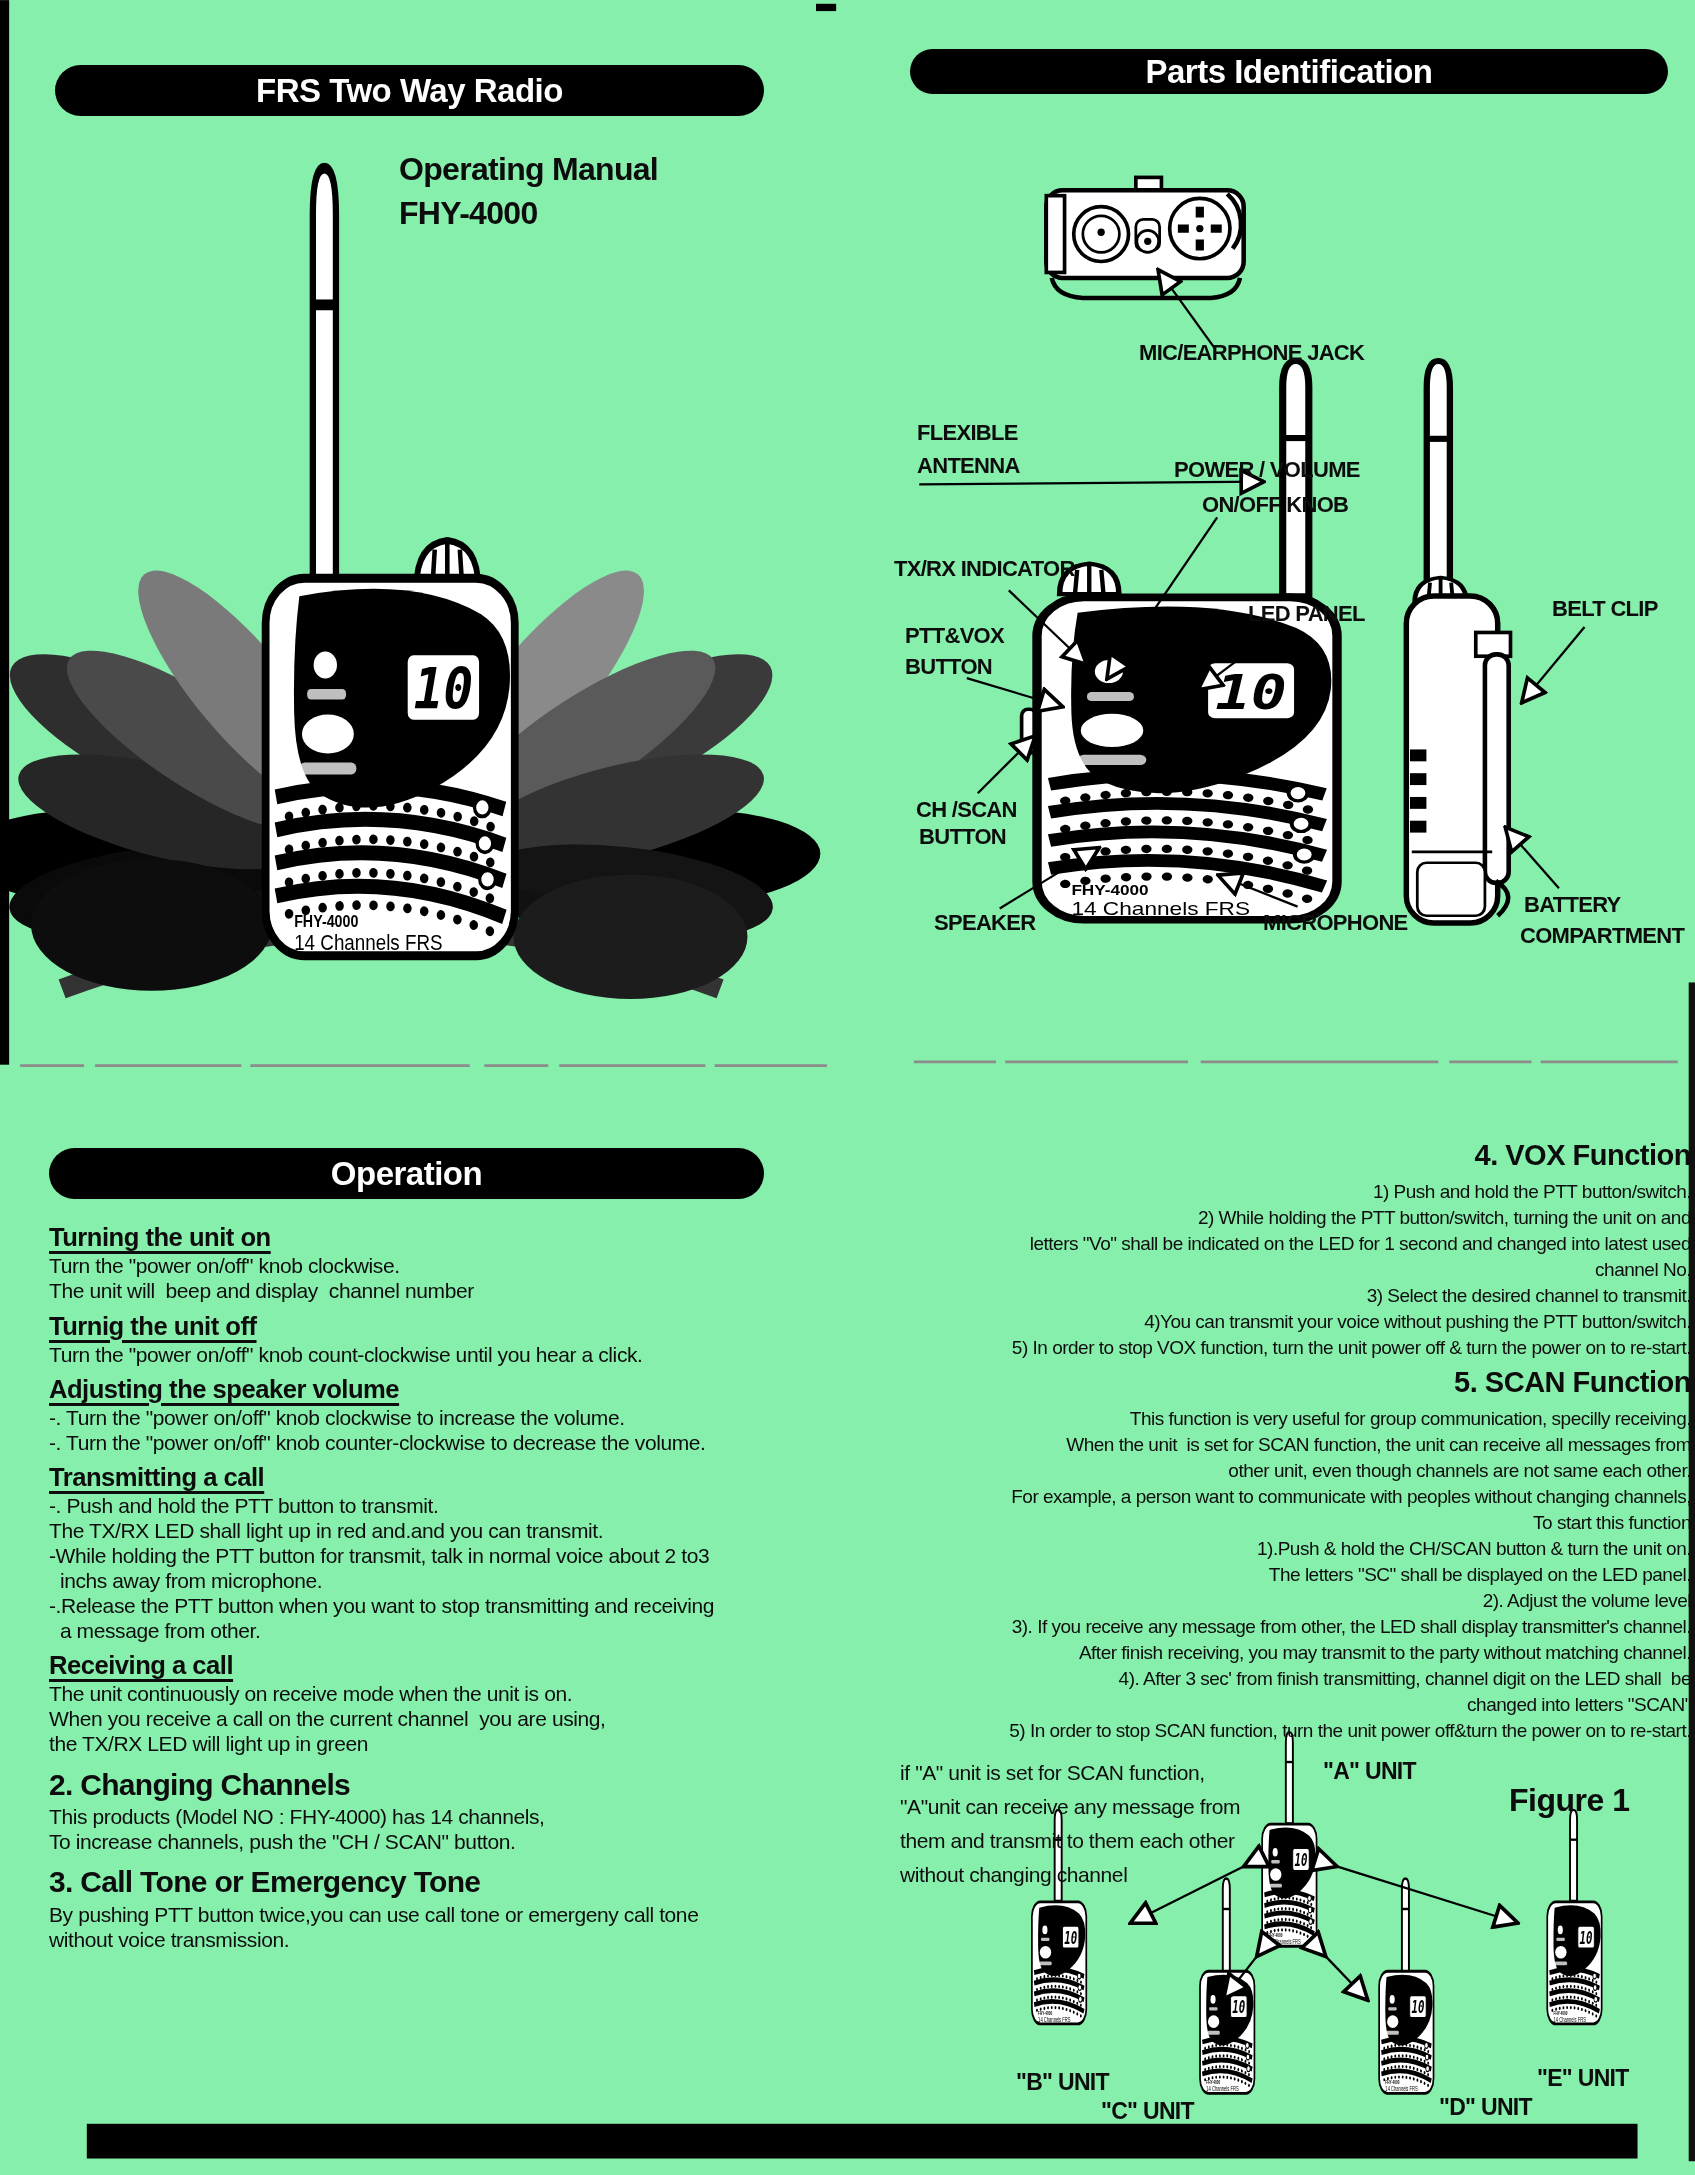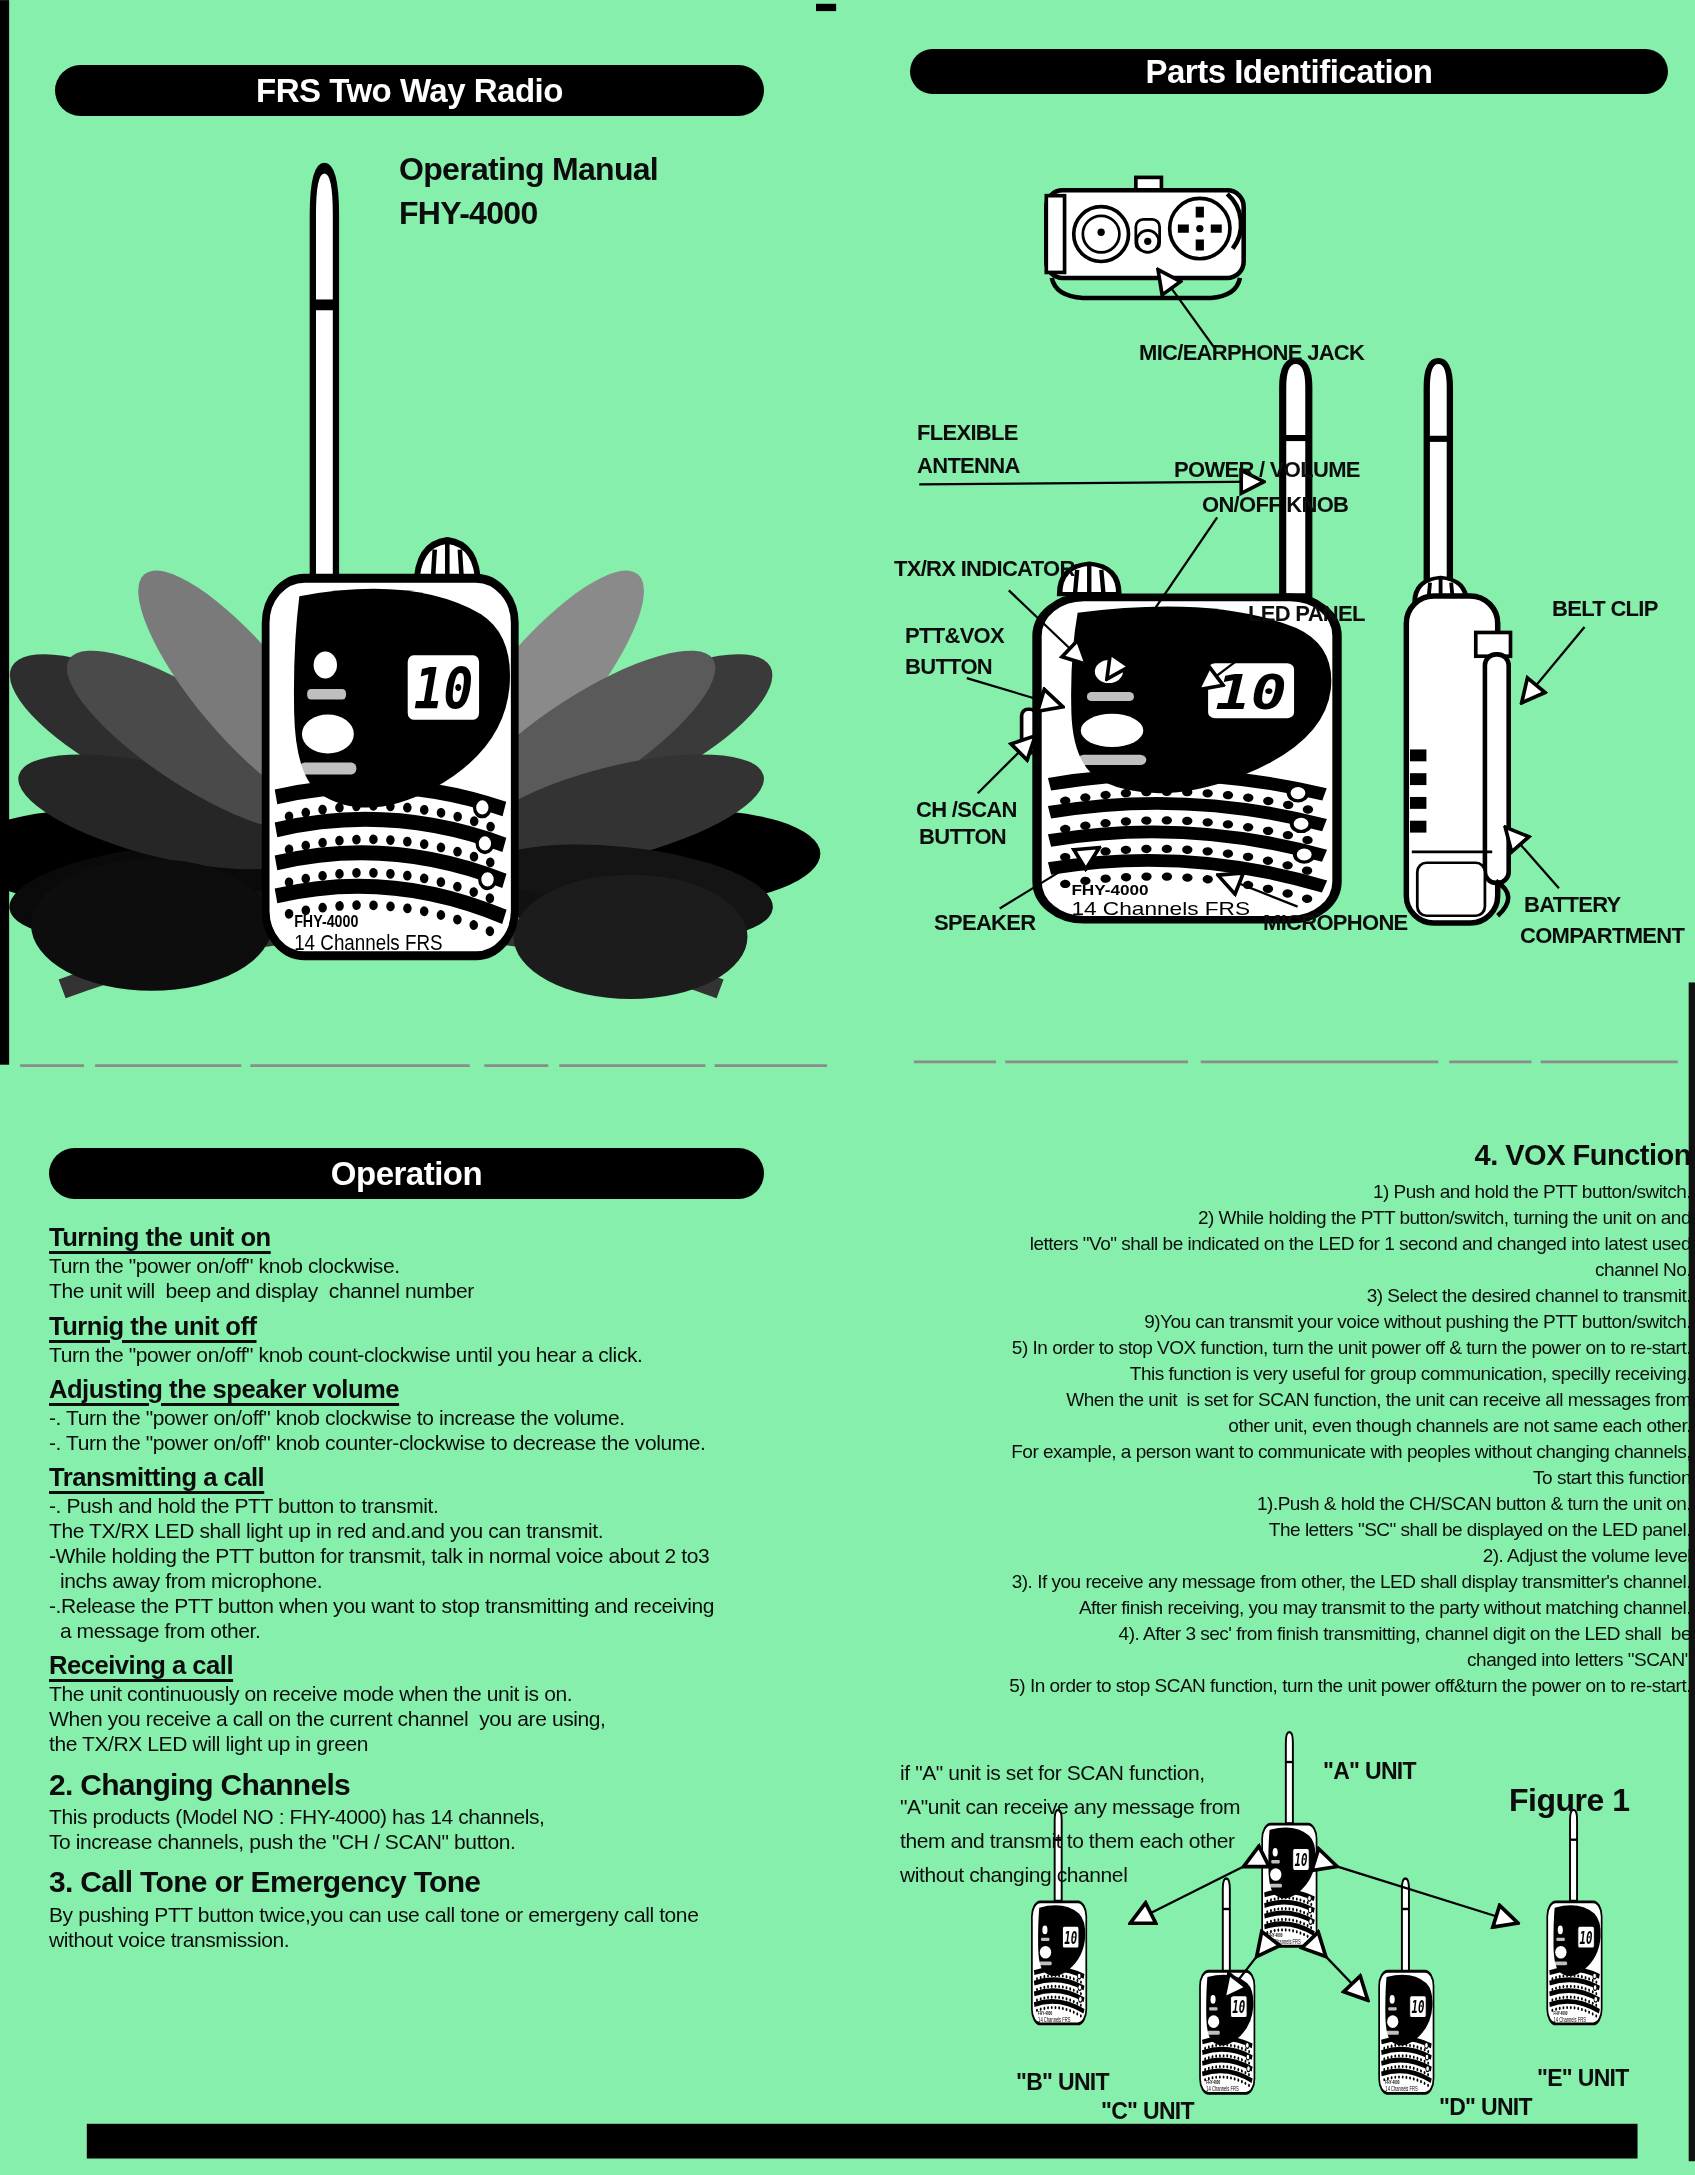--- a/index.html
+++ b/index.html
@@ -241,23 +241,24 @@
     </div>
 
   <div class="rcol" style="left:900px;top:1135px;text-align:right;">
     <div class="rh1">4.  VOX Function</div>
     <div>
         <div class="line">1) Push and hold the PTT button/switch.</div>
         <div class="line">2) While holding the PTT button/switch, turning the unit on and</div>
         <div class="line">    letters "Vo" shall be indicated on the LED for 1 second and changed into latest used</div>
         <div class="line">    channel No.</div>
         <div class="line">3) Select the desired channel to transmit.</div>
-        <div class="line">9)You can transmit your voice without pushing the PTT button/switch.</div>
+        <div class="line">4)You can transmit your voice without pushing the PTT button/switch.</div>
         <div class="line">5) In order to stop VOX function, turn the unit power off &amp; turn the power on to re-start.</div>
       </div>
+    <div class="rh1 mt">5. SCAN Function</div>
     <div>
         <div class="line">This function is very useful for group communication, specilly receiving.</div>
         <div class="line">When the unit  is set for SCAN function, the unit can receive all messages from</div>
         <div class="line">other unit, even though channels are not same each other.</div>
         <div class="line">For example, a person want to communicate with peoples without changing channels,</div>
         <div class="line">To start this function</div>
         <div class="line">1).Push &amp; hold the CH/SCAN button &amp; turn the unit on.</div>
         <div class="line">    The letters "SC" shall be displayed on the LED panel.</div>
         <div class="line">2). Adjust the volume level</div>
         <div class="line">3). If you receive any message from other, the LED shall display transmitter's channel.</div>

